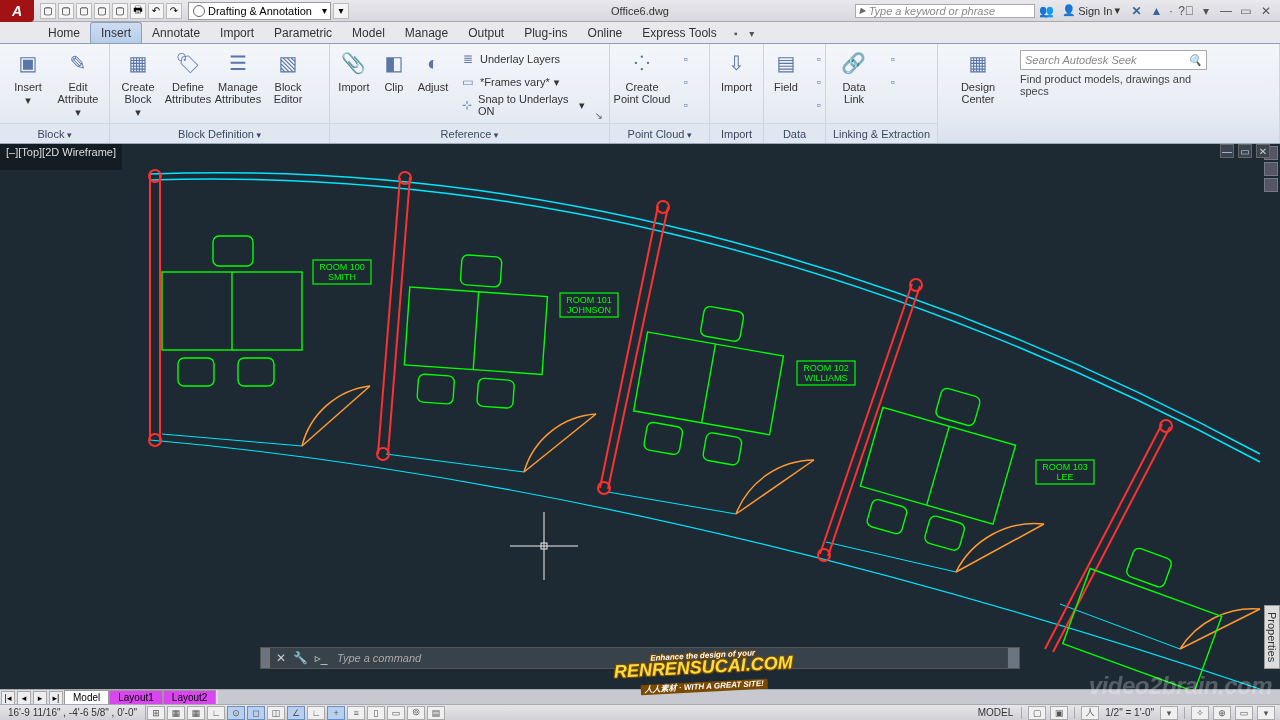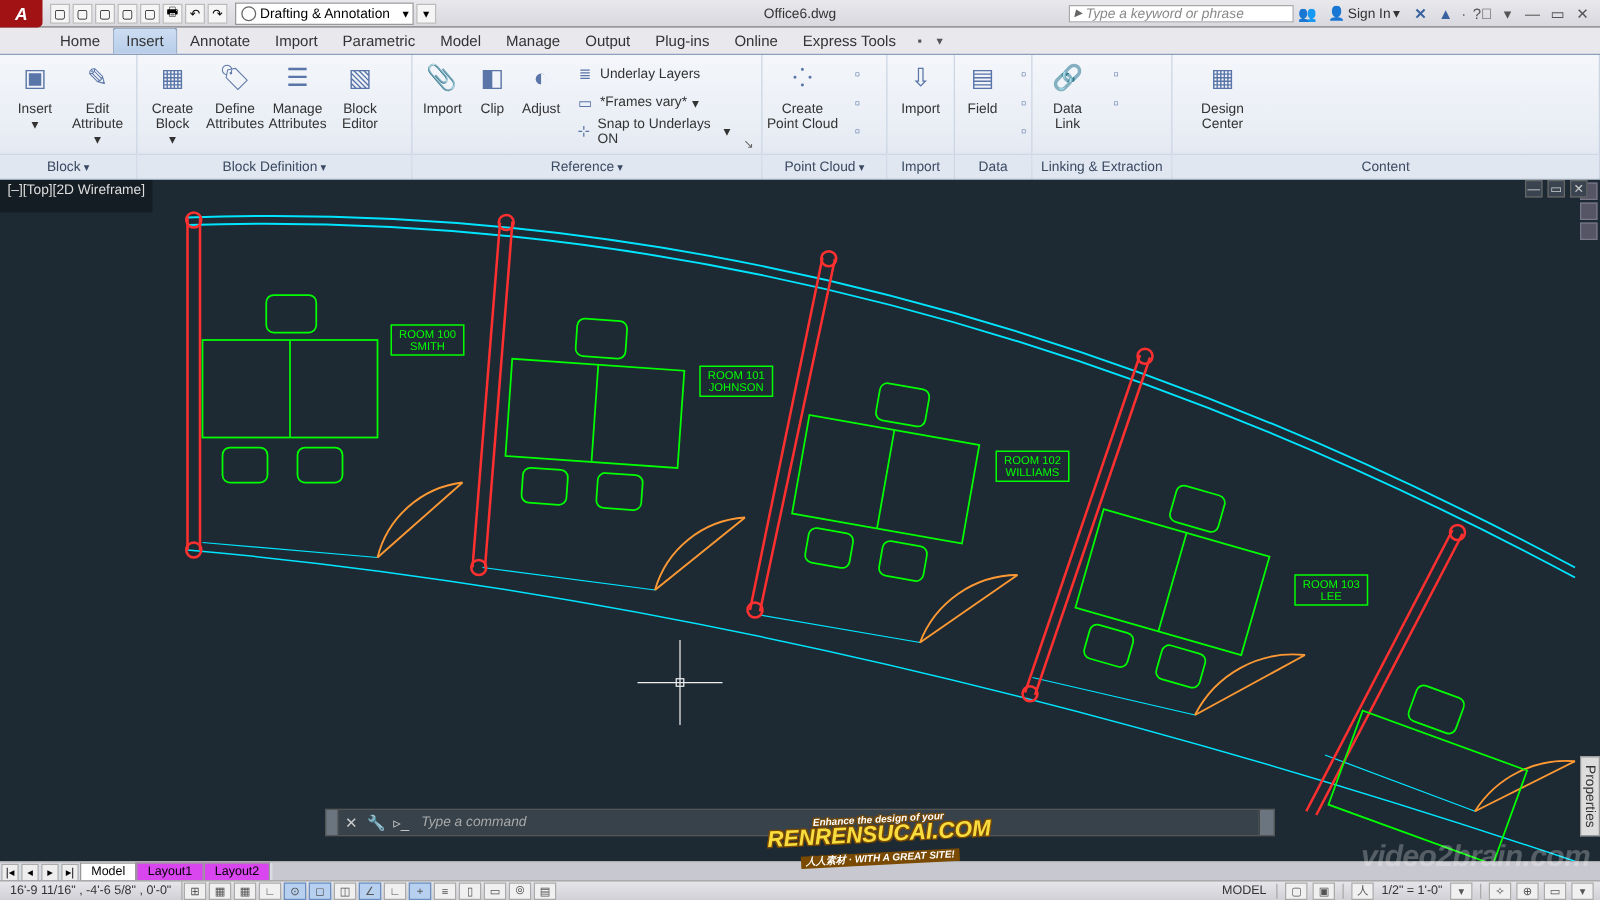--- a/index.html
+++ b/index.html
@@ -274,23 +274,27 @@
     </div>
     <div class="panel-title">Linking &amp; Extraction</div>
   </div>
   <div class="panel" style="flex:1">
     <div class="panel-body">
       <div class="big-btn" style="width:72px">
           <div class="ico">▦</div>
           <span>Design Center</span>
         </div>
       <div class="seek">
-      </div>
-    </div>
-    <div class="panel-title">Content</div>
+        <div class="seek-box">
+            <span>Search Autodesk Seek</span>
+            <span>🔍</span>
+          </div>
+        <div class="seek-desc">Find product models, drawings and specs</div>
+      </div>
+    </div>
   </div>
 </div>
 
 <div class="draw-wrap">
   <div class="view-ctrl">[–][Top][2D Wireframe]</div>
   <div class="vc-minmax">
     <div class="vc-btn">—</div>
     <div class="vc-btn">▭</div>
     <div class="vc-btn">✕</div>
   </div>

